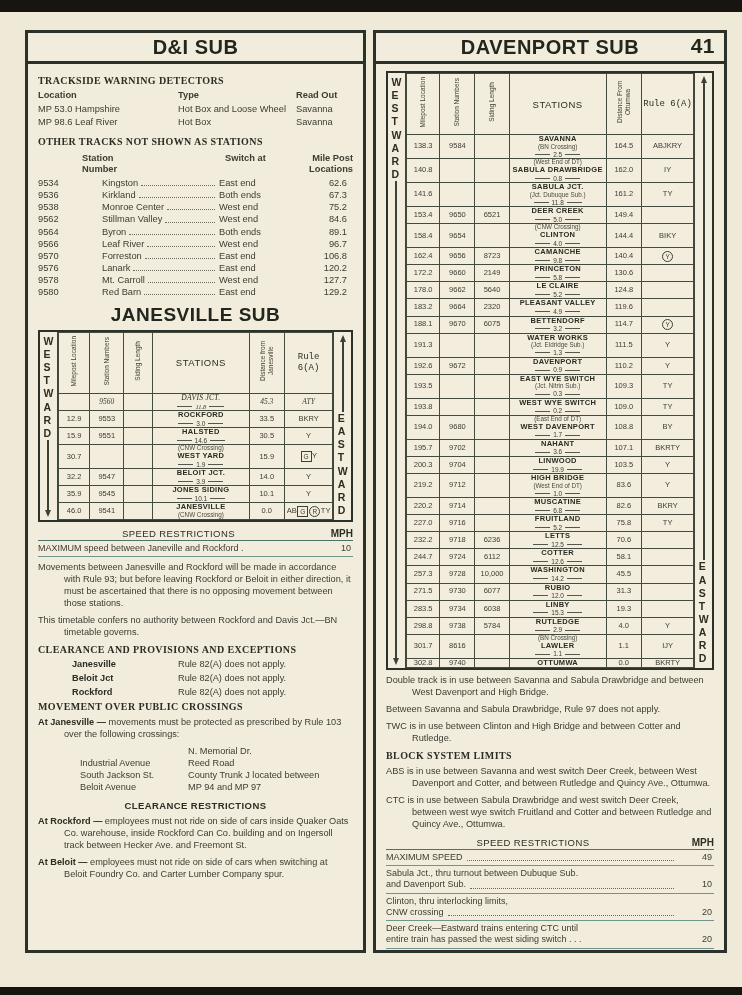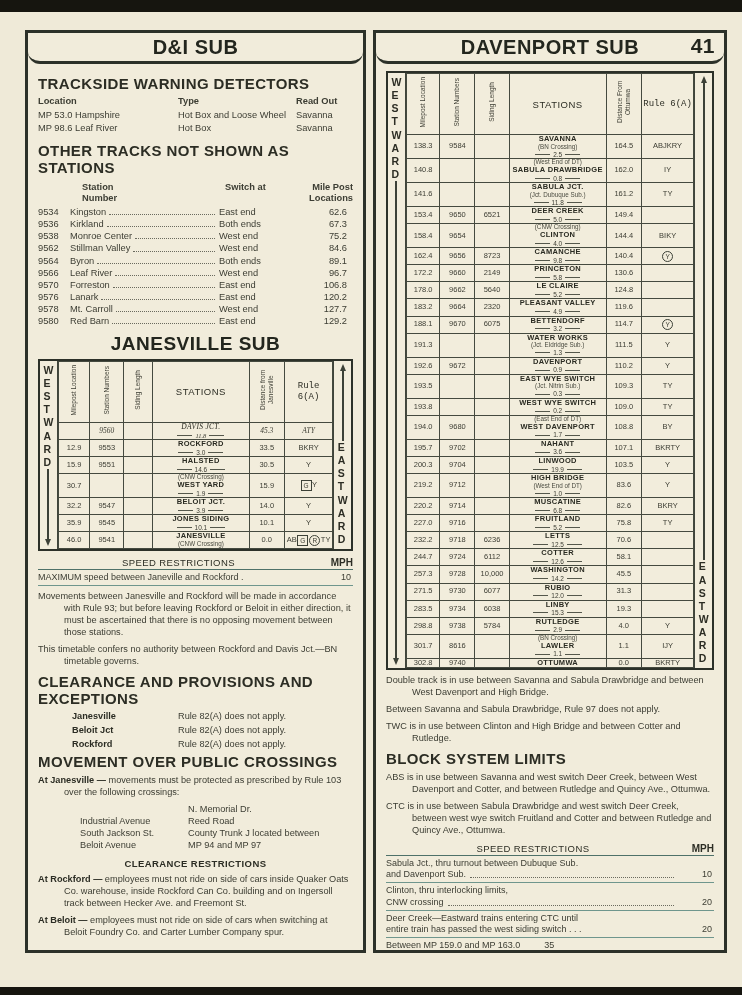--- a/index.html
+++ b/index.html
@@ -3,36 +3,36 @@
 <meta charset="utf-8">
 <style>
   html,body{margin:0;padding:0;}
   body{width:742px;height:995px;background:#efead8;font-family:"Liberation Sans",sans-serif;color:#3c3d33;position:relative;overflow:hidden;}
   .topbar{position:absolute;top:0;left:0;width:742px;height:12px;background:#16150f;}
   .botbar{position:absolute;bottom:0;left:0;width:742px;height:8px;background:#16150f;}
   .cols{position:absolute;top:30px;left:25px;display:flex;gap:7px;}
   .box{border:3px solid #2c3129;background:#f1ecdb;height:917px;overflow:hidden;}
   .box.left{width:335px;}
   .box.right{width:348px;}
-  .box-title{border-bottom:3px solid #2c3129;text-align:center;font-weight:bold;font-size:20px;letter-spacing:.5px;padding:3px 0 2px;color:#23261e;position:relative;border-radius:12px;}
+  .box-title{border-bottom:3px solid #2c3129;text-align:center;font-weight:bold;font-size:20px;letter-spacing:.5px;padding:3px 0 2px;color:#23261e;position:relative;}
   .pageno{position:absolute;right:9px;top:1px;font-size:21px;}
   .box-body{padding:7px 10px 0 10px;}
-  .sec-h{font-weight:bold;font-size:15px;letter-spacing:.4px;color:#2c2d24;margin:4px 0 3px;}
+  .sec-h{font-weight:bold;font-size:10px;letter-spacing:.4px;color:#2c2d24;margin:4px 0 3px;font-family:Liberation Serif, serif;}
   
   .tw-grid{display:grid;grid-template-columns:140px 118px 1fr;font-size:9.3px;line-height:1.25;margin:2px 0 6px;}
   .tw-grid .hd{font-weight:bold;}
   .tw-grid div{padding:1px 0;}
   
   .ot-head{display:flex;font-weight:bold;font-size:9.3px;line-height:1.15;margin:6px 0 3px;white-space:pre-line;}
   .ot-head .c1{width:56px;margin-left:44px;}
   .ot-head .c2{flex:1;}
   .ot-head .c3{width:74px;}
   .ot-head .c4{width:54px;text-align:right;}
   .ot-row{display:flex;font-size:9.3px;line-height:1.3;align-items:flex-end;}
-  .ot-row .num{width:32px;}
+  .ot-row .num{width:64px;}
   .ot-row .nm{white-space:nowrap;padding-right:3px;}
   .ot-row .dots{flex:1;border-bottom:1.5px dotted #6a6a5e;margin:0 4px 3px 0;}
   .ot-row .sw{width:74px;}
   .ot-row .mp{width:54px;text-align:right;padding-right:6px;}
   
   .sub-title{text-align:center;font-weight:bold;font-size:19px;color:#23261e;margin:6px 0 4px;letter-spacing:.5px;}
   
   .tt-wrap{display:flex;border:2px solid #2c3129;background:#f2eddc;}
   .strip{width:18px;display:flex;flex-direction:column;align-items:center;padding:3px 0;}
   .strip.west{border-right:1.5px solid #40453b;}
@@ -920,20 +920,27 @@
           <p class="hang">ABS is in use between Savanna and west switch Deer Creek, between West Davenport and Cotter, and between Rutledge and Quincy Ave., Ottumwa.</p>
           <p class="hang">CTC is in use between Sabula Drawbridge and west switch Deer Creek, between west wye switch Fruitland and Cotter and between Rutledge and Quincy Ave., Ottumwa.</p>
         </div>
 
       <div id="dv-sr" class="sr">
           <div class="sr-head">
             <span class="t">SPEED RESTRICTIONS</span>
             <span class="m">MPH</span>
           </div>
           <div class="sr-row">
+            <div class="sr-last">
+              <span>MAXIMUM SPEED</span>
+              <span class="dots"></span>
+              <span class="mph">49</span>
+            </div>
+          </div>
+          <div class="sr-row">
             <div class="sr-line">Sabula Jct., thru turnout between Dubuque Sub.</div>
             <div class="sr-last">
               <span class="cont">and Davenport Sub.</span>
               <span class="dots"></span>
               <span class="mph">10</span>
             </div>
           </div>
           <div class="sr-row">
             <div class="sr-line">Clinton, thru interlocking limits,</div>
             <div class="sr-last">

